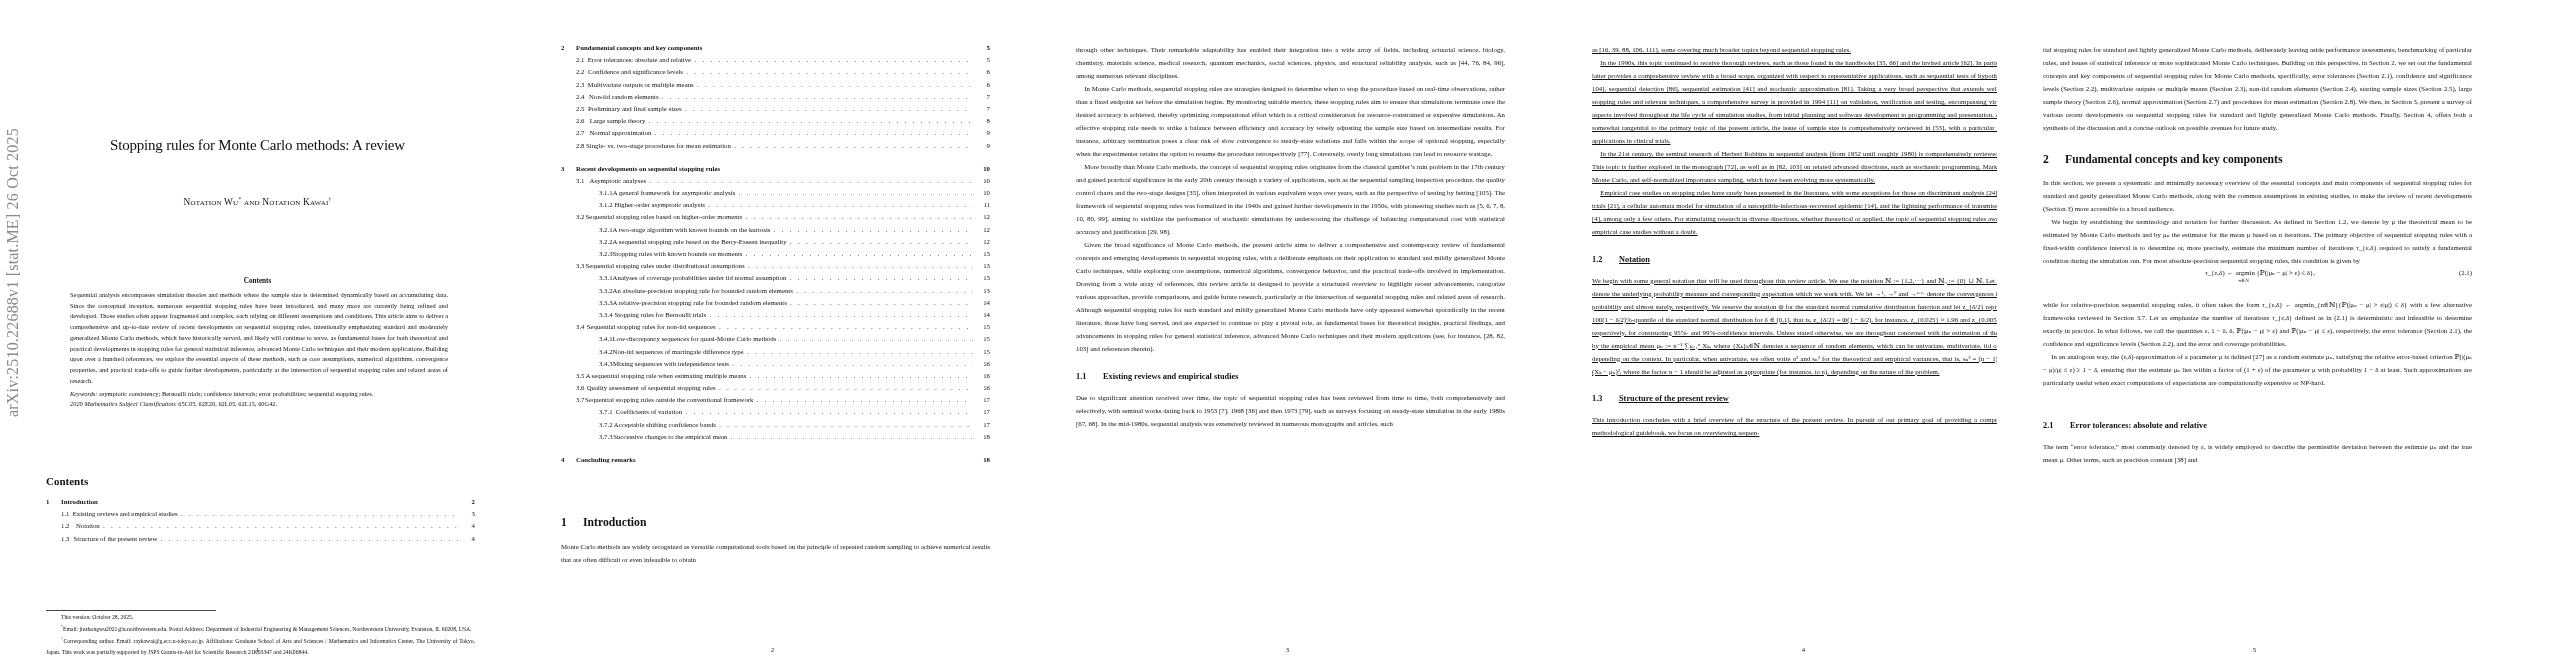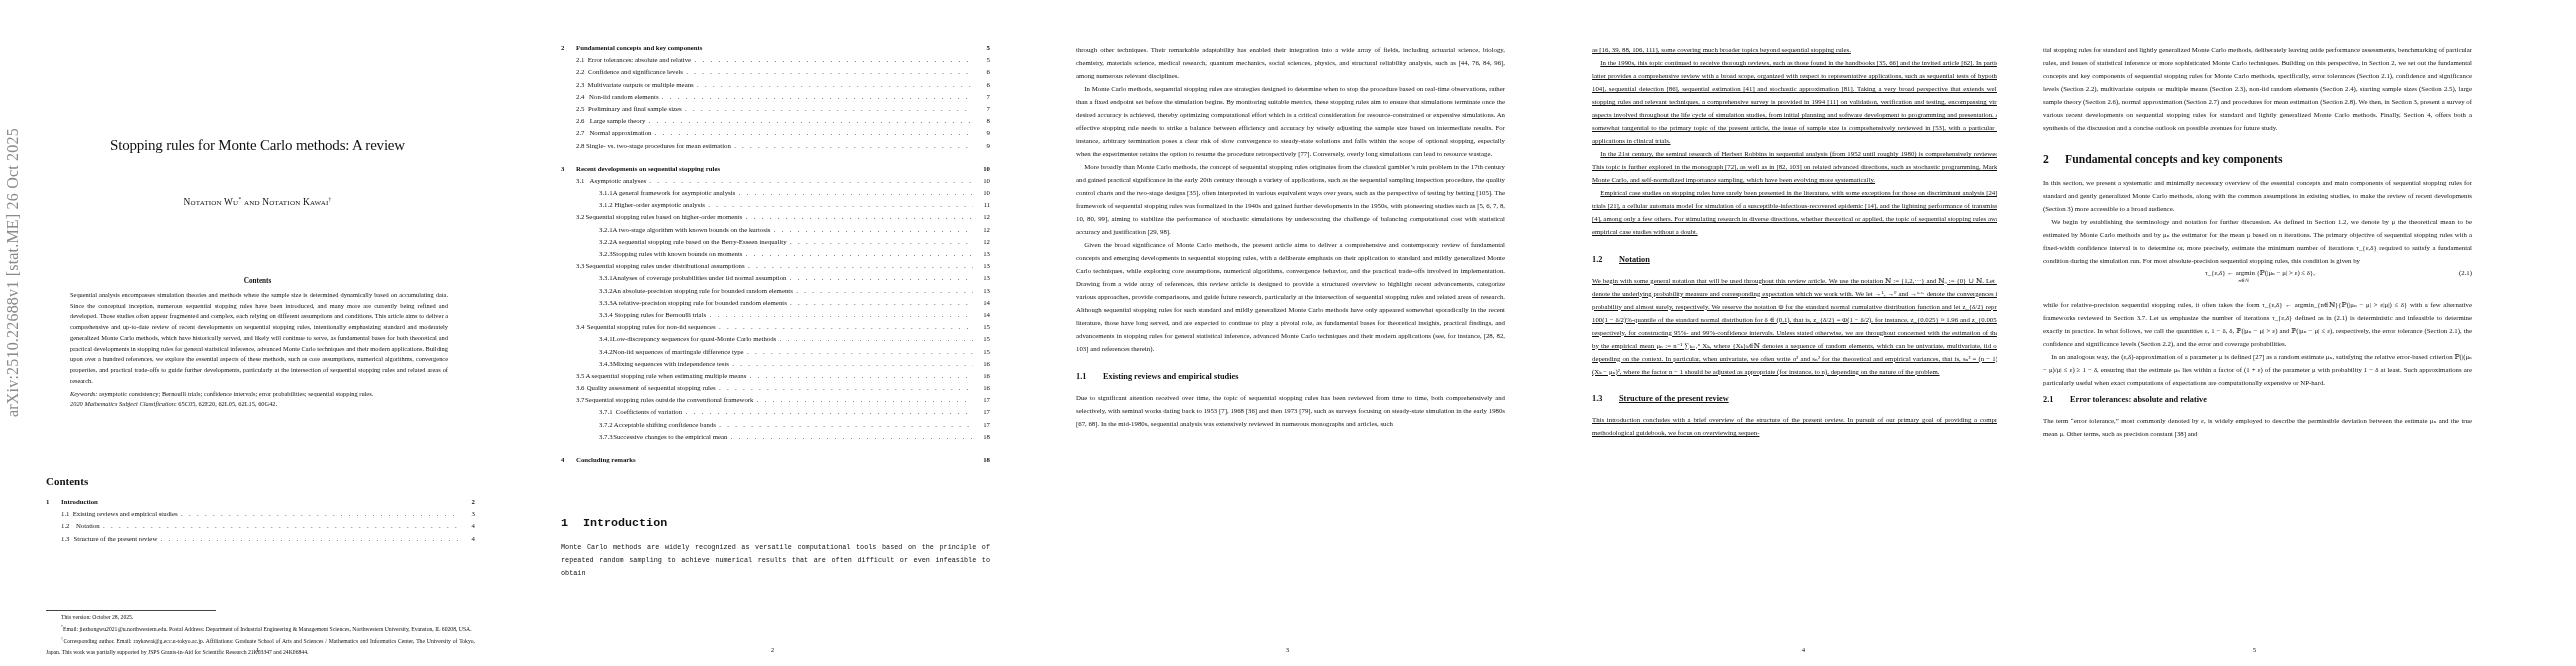--- a/index.html
+++ b/index.html
@@ -302,21 +302,21 @@
       </div>
       <div class="toc-gap"></div>
       <div class="toc-row sec">
         <span class="num">4</span>
         <span class="lbl">Concluding remarks</span>
         <span class="dots"></span>
         <span class="pg">18</span>
       </div>
     </div>
 
-  <div class="content" style="top:516px;font-family:Liberation Mono, monospace;">
+  <div class="content" style="top:516px;">
     <h1 class="h1"><span class="n">1</span><span>Introduction</span></h1>
     <p class="body-text" style="margin-top:11px;">Monte Carlo methods are widely recognized as versatile computational tools based on the principle of repeated random sampling to achieve numerical results that are often difficult or even infeasible to obtain</p>
   </div>
   <div class="page-num">2</div>
 </div>
 
 <div class="page p3">
   <div class="content" style="top:43px;">
     <p class="body-text">through other techniques. Their remarkable adaptability has enabled their integration into a wide array of fields, including actuarial science, biology, chemistry, materials science, medical research, quantum mechanics, social sciences, physics, and structural reliability analysis, such as [44, 76, 84, 96], among numerous relevant disciplines.</p>
     <p class="body-text indent">In Monte Carlo methods, sequential stopping rules are strategies designed to determine when to stop the procedure based on real-time observations, rather than a fixed endpoint set before the simulation begins. By monitoring suitable metrics, these stopping rules aim to ensure that simulations terminate once the desired accuracy is achieved, thereby optimizing computational effort which is a critical consideration for resource-constrained or expensive simulations. An effective stopping rule needs to strike a balance between efficiency and accuracy by wisely adjusting the sample size based on intermediate results. For instance, arbitrary termination poses a clear risk of slow convergence to steady-state solutions and falls within the scope of optional stopping, especially when the experimenter retains the option to resume the procedure retrospectively [77]. Conversely, overly long simulations can lead to resource wastage.</p>
@@ -350,18 +350,18 @@
     <p class="body-text indent">We begin by establishing the terminology and notation for further discussion. As defined in Section 1.2, we denote by μ the theoretical mean to be estimated by Monte Carlo methods and by μₙ the estimator for the mean μ based on n iterations. The primary objective of sequential stopping rules with a fixed-width confidence interval is to determine or, more precisely, estimate the minimum number of iterations τ_{ε,δ} required to satisfy a fundamental condition during the simulation run. For most absolute-precision sequential stopping rules, this condition is given by</p>
     <div class="eq">
       <div class="expr">
         <span>τ_{ε,δ} ← argmin {ℙ(|μₙ − μ| &gt; ε) ≤ δ},</span>
         <span class="under">n∈ℕ</span>
       </div>
       <div class="tag">(2.1)</div>
     </div>
     <p class="body-text">while for relative-precision sequential stopping rules, it often takes the form τ_{ε,δ} ← argmin_{n∈ℕ}{ℙ(|μₙ − μ| &gt; ε|μ|) ≤ δ} with a few alternative frameworks reviewed in Section 3.7. Let us emphasize the number of iterations τ_{ε,δ} defined as in (2.1) is deterministic and infeasible to determine exactly in practice. In what follows, we call the quantities ε, 1 − δ, δ, ℙ(|μₙ − μ| &gt; ε) and ℙ(|μₙ − μ| ≤ ε), respectively, the error tolerance (Section 2.1), the confidence and significance levels (Section 2.2), and the error and coverage probabilities.</p>
     <p class="body-text indent">In an analogous way, the (ε,δ)-approximation of a parameter μ is defined [27] as a random estimate μₙ, satisfying the relative error-based criterion ℙ(|(μₙ − μ)/μ| ≤ ε) ≥ 1 − δ, ensuring that the estimate μₙ lies within a factor of (1 + ε) of the parameter μ with probability 1 − δ at least. Such approximations are particularly useful when exact computations of expectations are computationally expensive or NP-hard.</p>
-    <h2 class="h2" style="margin-top:6px;"><span class="n">2.1</span><span>Error tolerances: absolute and relative</span></h2>
+    <h2 class="h2" style="margin-top:32px;"><span class="n">2.1</span><span>Error tolerances: absolute and relative</span></h2>
     <p class="body-text" style="margin-top:10px;">The term “error tolerance,” most commonly denoted by ε, is widely employed to describe the permissible deviation between the estimate μₙ and the true mean μ. Other terms, such as precision constant [38] and</p>
   </div>
   <div class="page-num">5</div>
 </div>
 
 
 </body></html>

